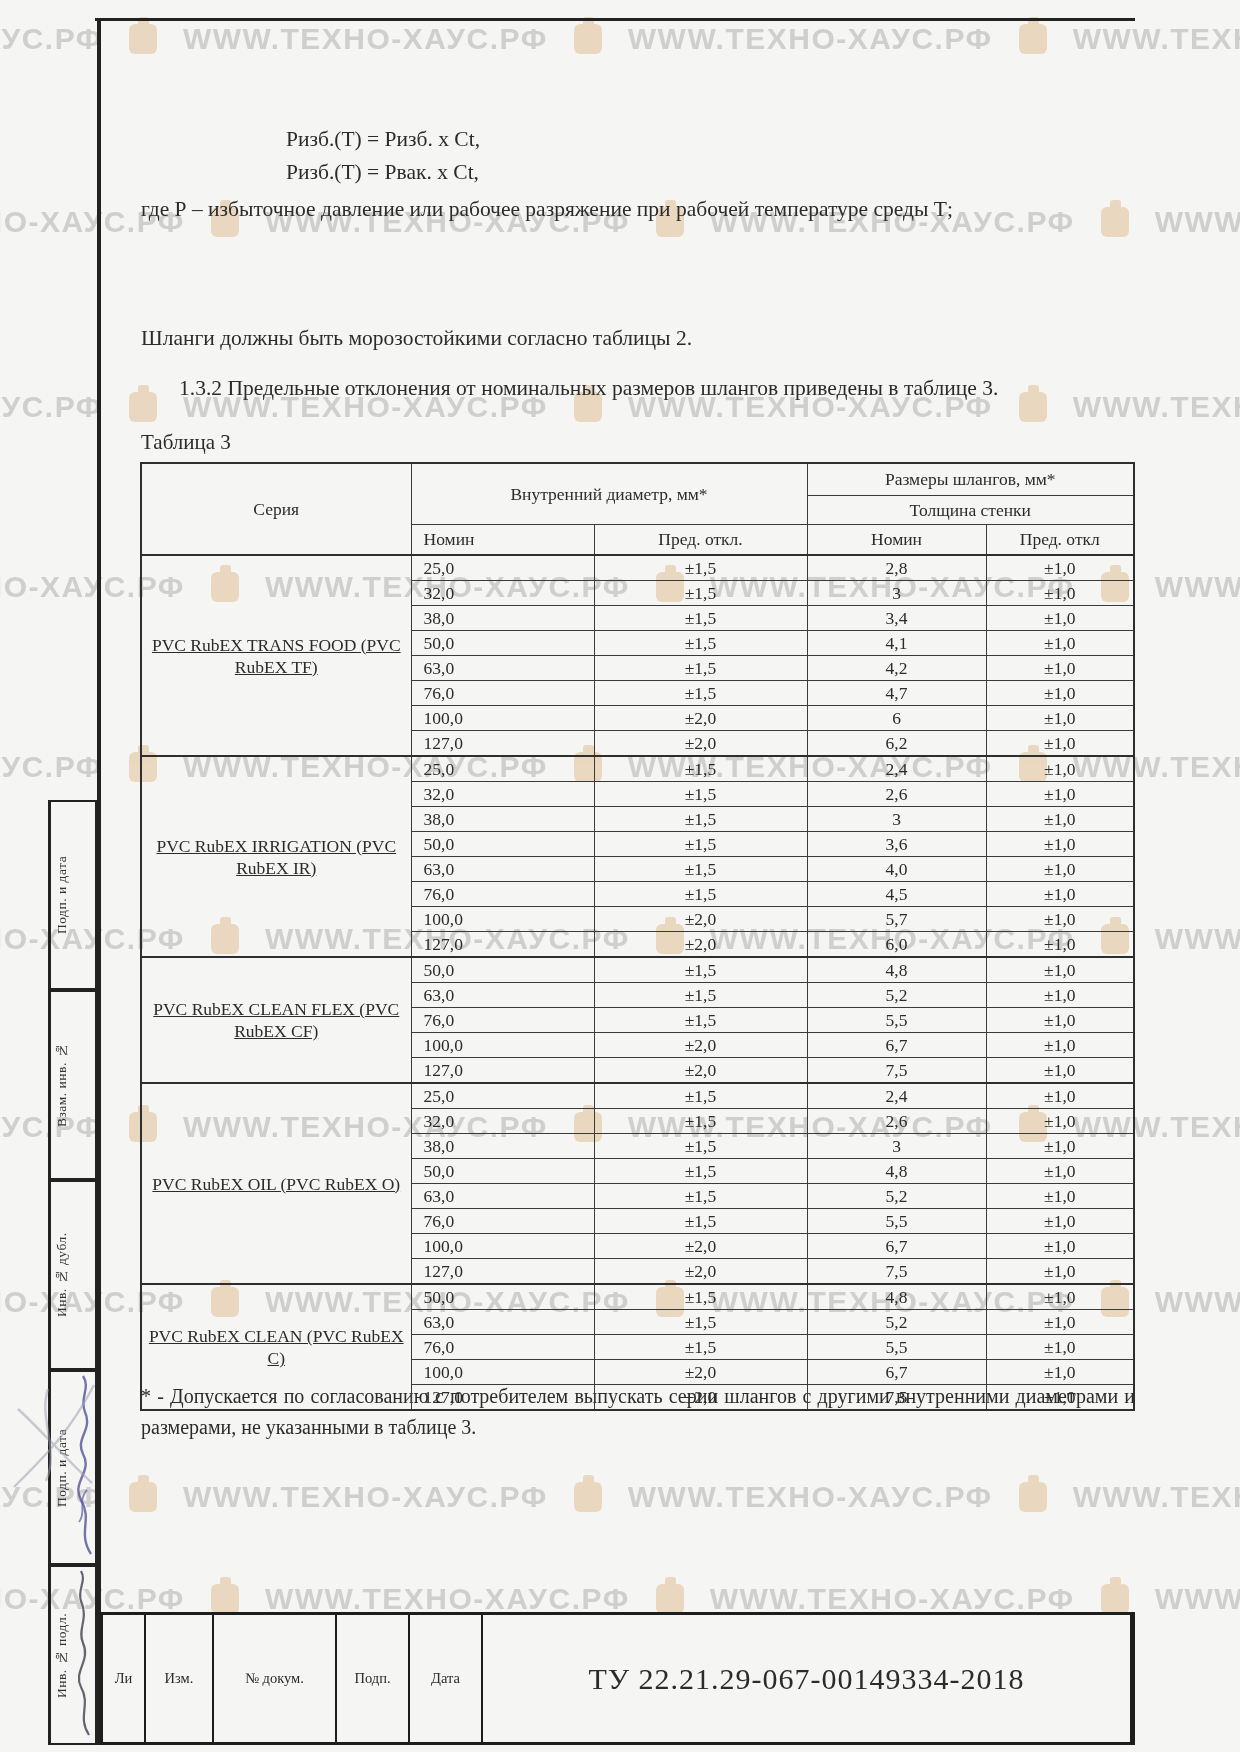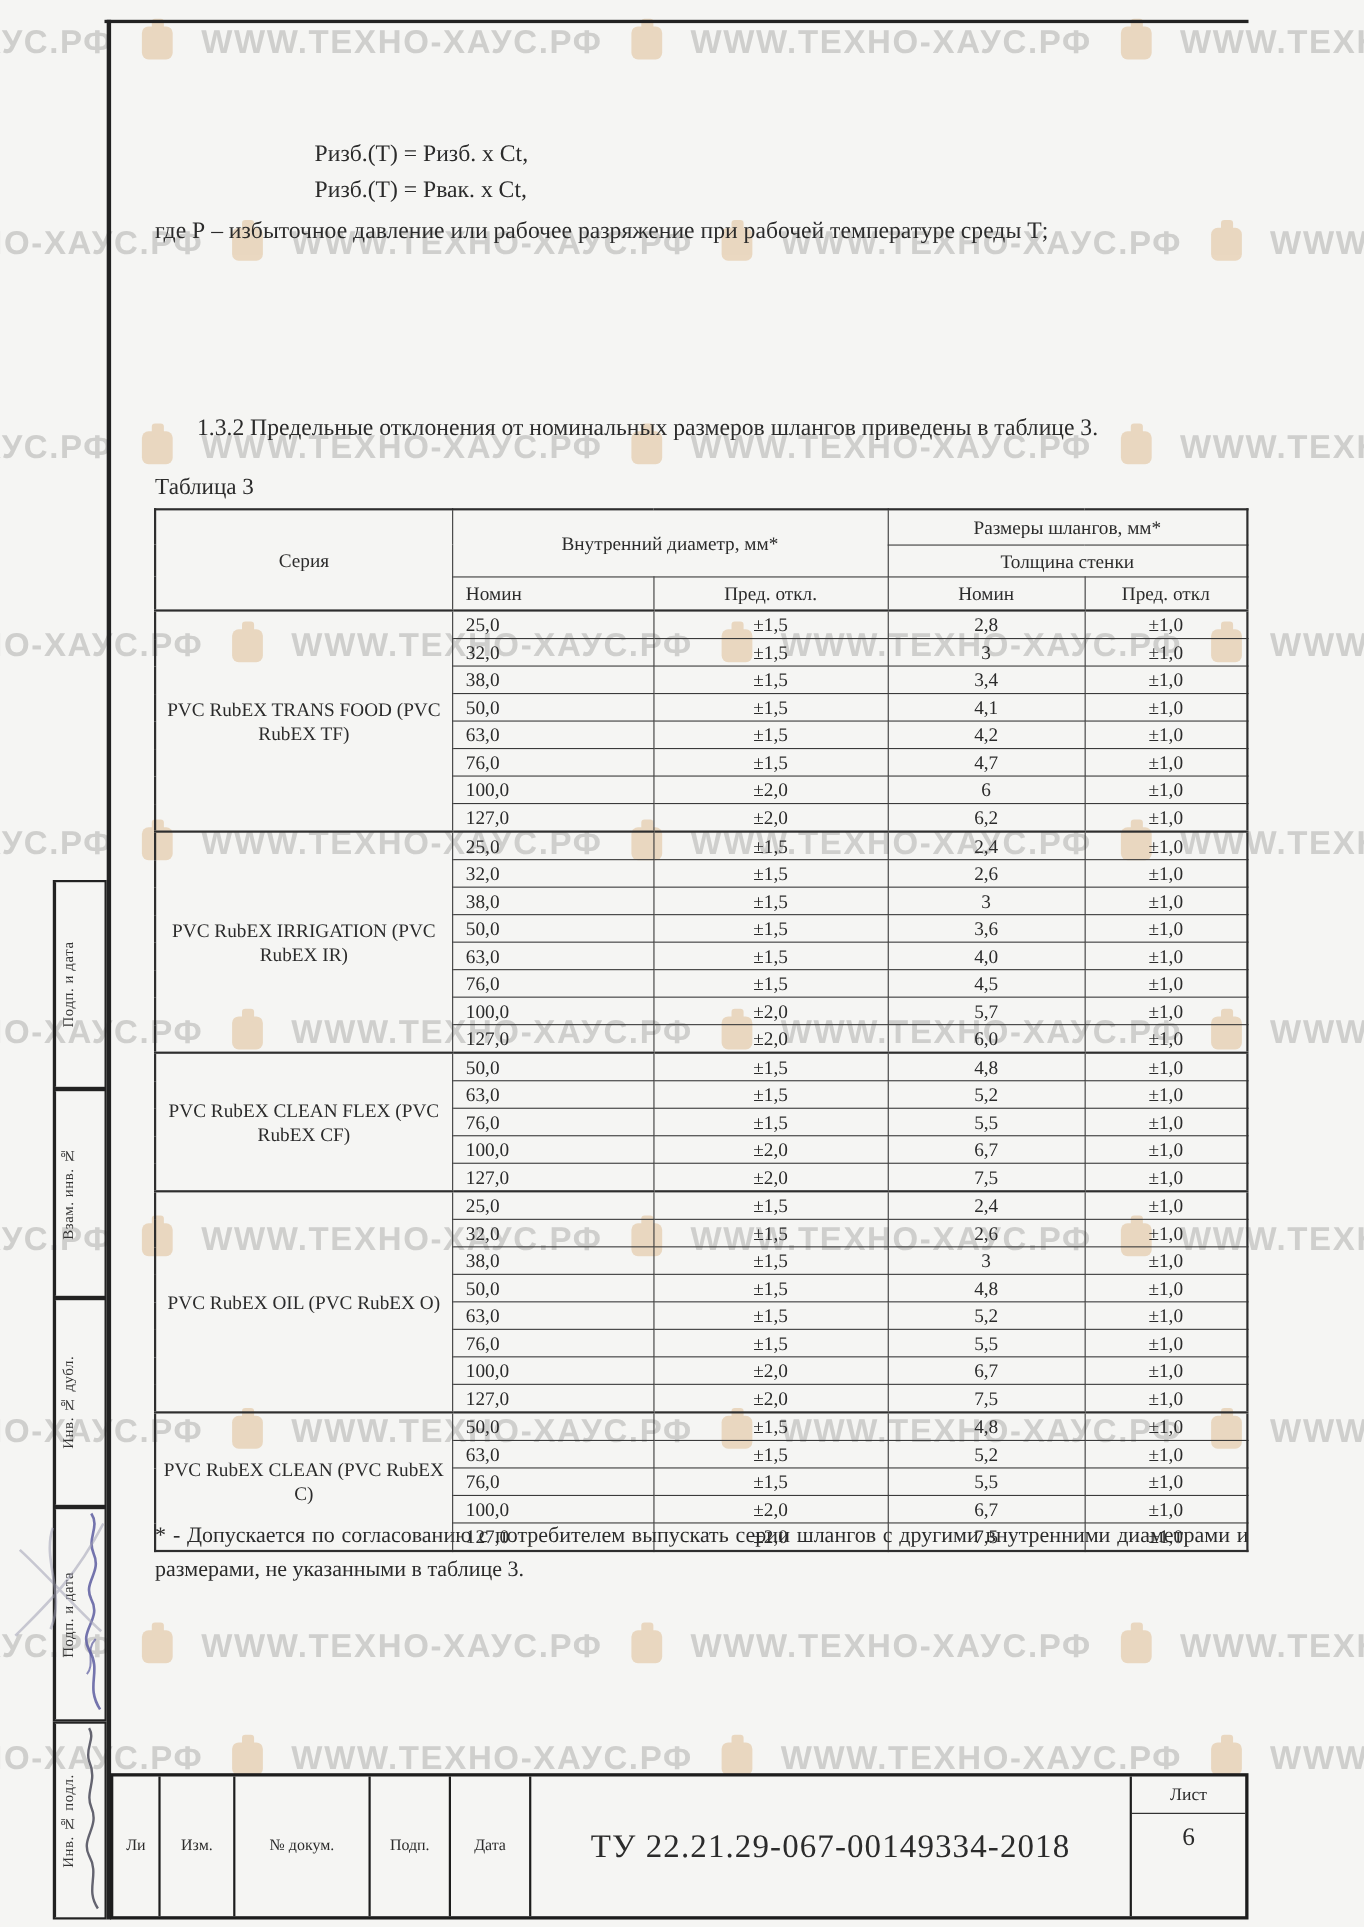--- a/index.html
+++ b/index.html
@@ -48,21 +48,21 @@
     font-size:17.5px;line-height:22px;padding:0;vertical-align:middle;
   }
   table.hoses{border:2.5px solid #2e2e2e;}
   table.hoses th{text-align:center;}
   table.hoses .h1{height:32px;}
   table.hoses .h2{height:29px;}
   table.hoses .h3{height:31px;}
   table.hoses td{height:24px;text-align:center;}
   table.hoses td.nom-left, table.hoses th.nom-left{text-align:left;padding-left:12px;}
   td.series-cell{
-    vertical-align:top;text-align:center;font-size:17.5px;line-height:22px;padding-top:2px;
+    vertical-align:top;text-align:center;font-size:17.5px;line-height:22px;padding-top:2px;text-decoration:underline;
   }
   tr.group-start td{border-top:2.2px solid #2e2e2e;}
   .footnote{position:absolute;left:141px;top:1381px;width:994px;font-size:20px;line-height:31px;text-align:justify;}
   
   .sidebar{position:absolute;left:48px;top:800px;width:49px;height:945px;z-index:3;}
   .sb-box{
     position:absolute;left:0;width:49px;border:2px solid #222;box-sizing:border-box;
     display:flex;
   }
   .sb-label{
@@ -193,20 +193,21 @@
   </div>
 
 <div class="frame-left"></div>
 <div class="frame-top"></div>
 
 <div class="content">
 
   <div class="formula" style="top:127px;">Ризб.(Т) = Ризб. х Ct,</div>
   <div class="formula" style="top:160px;">Ризб.(Т) = Рвак. х Ct,</div>
   <div class="para" style="top:193px;">где Р – избыточное давление или рабочее разряжение при рабочей температуре среды Т;</div>
+  <div class="para" style="top:322px;">Шланги должны быть морозостойкими согласно таблицы 2.</div>
   <div class="para indent" style="top:372px;">1.3.2 Предельные отклонения от номинальных размеров шлангов приведены в таблице 3.</div>
   <div class="caption" style="top:430px;">Таблица 3</div>
 
   <table class="hoses">
     <colgroup>
       <col class="c-series">
         <col class="c-nom1">
         <col class="c-dev1">
         <col class="c-nom2">
         <col class="c-dev2">
@@ -501,17 +502,13 @@
       <div class="tb-cell" style="height:40px;"></div>
       <div class="tb-cell tb-lab" style="flex:1;">Подп.</div>
     </div>
     <div class="tb-col" style="width:73px;">
       <div class="tb-cell" style="height:44px;"></div>
       <div class="tb-cell" style="height:40px;"></div>
       <div class="tb-cell tb-lab" style="flex:1;">Дата</div>
     </div>
   </div>
   <div class="tb-center">ТУ 22.21.29-067-00149334-2018</div>
-  <div class="tb-sheet">
-    <div class="tb-sheet-label">Лист</div>
-    <div class="tb-sheet-num">6</div>
-  </div>
 </div>
 
 </body></html>

